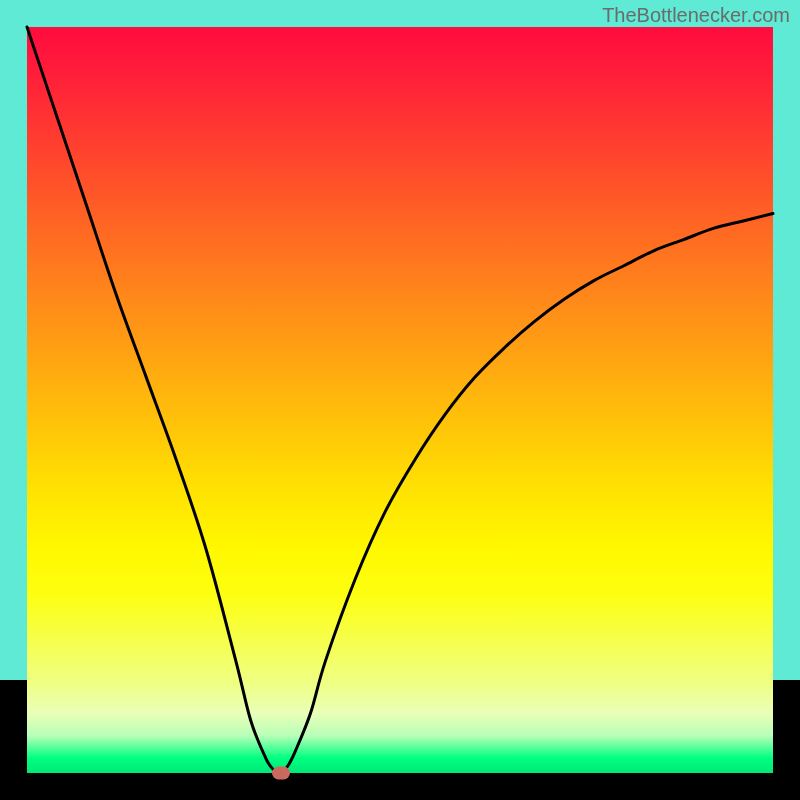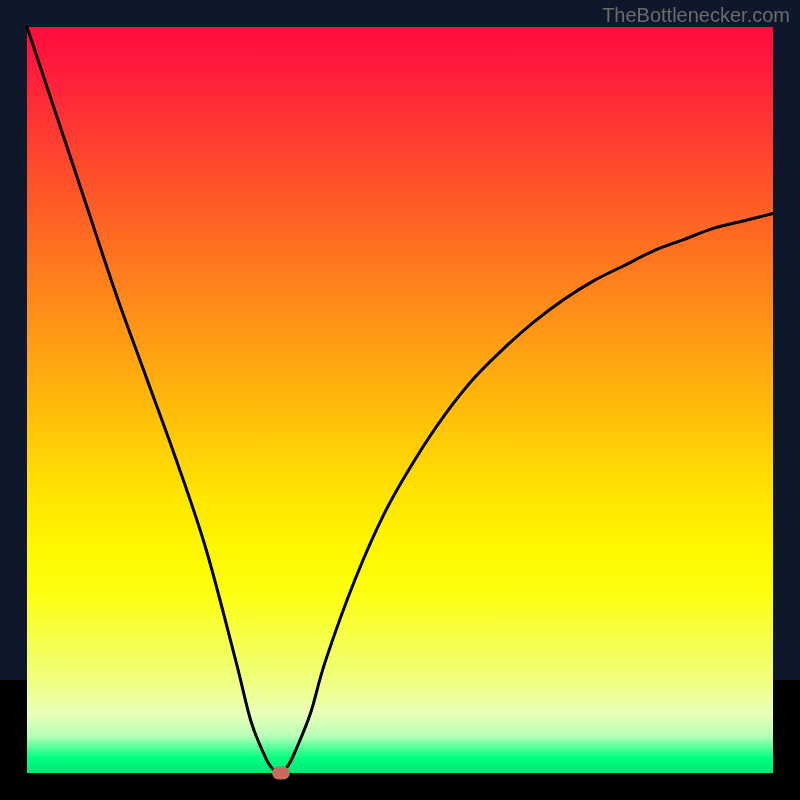--- a/index.html
+++ b/index.html
@@ -9,21 +9,21 @@
     height: 800px;
     background: #000;
     overflow: hidden;
   }
   .frame {
     position: absolute;
     left: 0;
     top: 0;
     width: 800px;
     height: 680px;
-    background: #0f172a;
+    background: #5eead4;
   }
   .plot-area {
     position: absolute;
     left: 27px;
     top: 27px;
     width: 746px;
     height: 746px;
     background: linear-gradient(to bottom,
       #ff0b3e 0%,
       #ff1d3a 6%,

